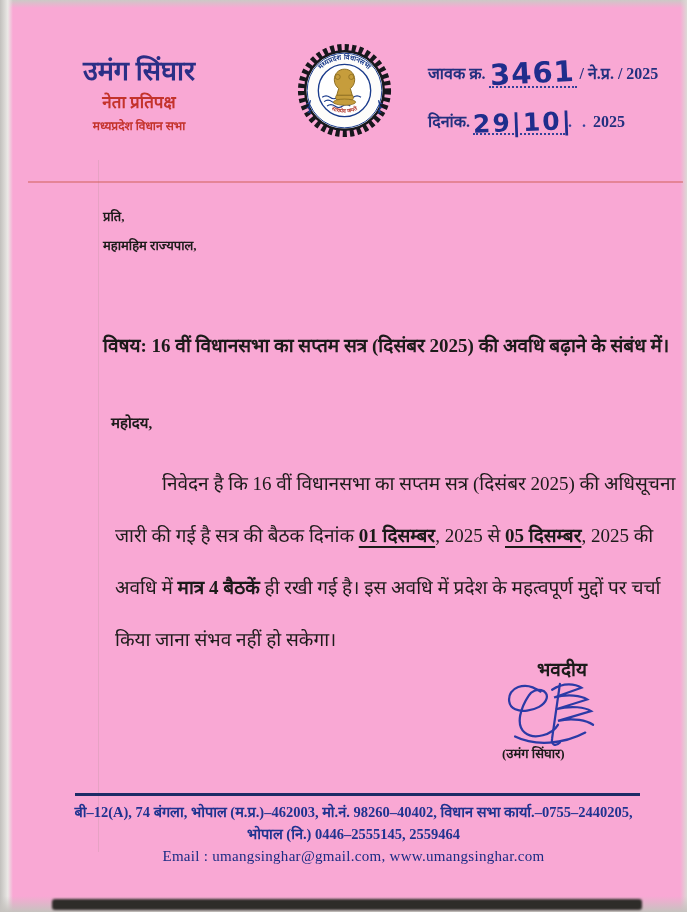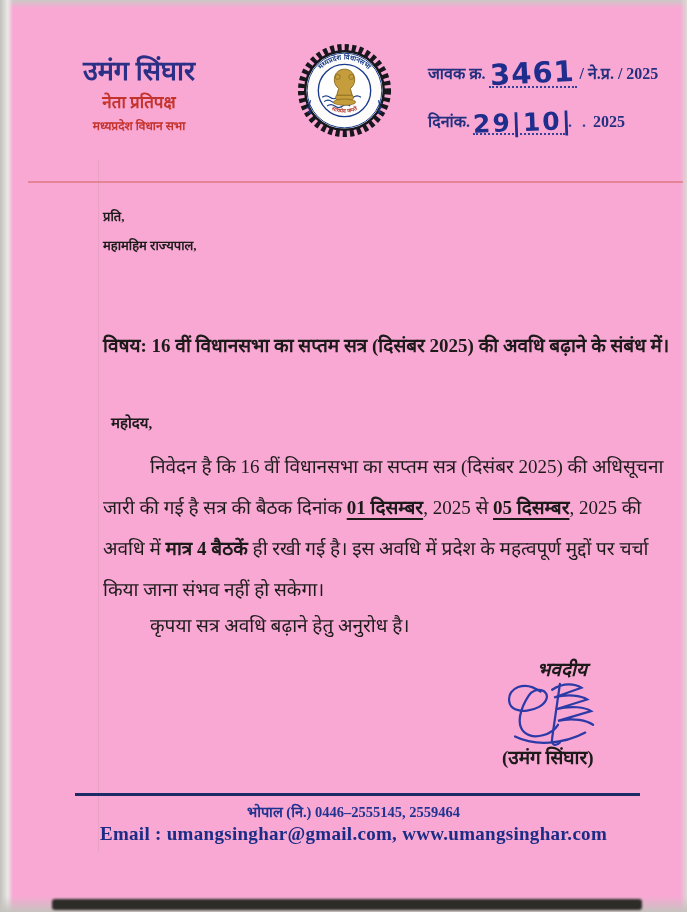--- a/index.html
+++ b/index.html
@@ -46,34 +46,34 @@
 
   .red-rule{position:absolute;left:28px;right:4px;top:181px;height:2px;
     background:rgba(203,88,78,0.45);}
 
   
   .recipient{position:absolute;left:103px;top:202px;font-size:13px;font-weight:700;line-height:29px;}
   .recipient .indent{text-align:right;}
   .subject{position:absolute;left:103px;top:328px;width:566px;font-size:19px;font-weight:700;
     line-height:36px;padding-left:47px;text-indent:-47px;}
   .salutation{position:absolute;left:103px;top:412px;font-size:15px;font-weight:600;margin-left:8px;}
-  .para1{position:absolute;left:103px;top:446px;width:564px;font-size:19px;line-height:41px;
-    text-indent:47px;margin:0;}
+  .para1{position:absolute;left:103px;top:446px;width:564px;font-size:19px;line-height:52px;
+    text-indent:47px;margin:12px;}
   .ul-bold{font-weight:700;text-decoration:underline;text-decoration-thickness:2px;text-underline-offset:4px;}
   .bold{font-weight:700;}
   .para2{position:absolute;left:150px;top:612px;font-size:19px;}
 
-  .valediction{position:absolute;left:537px;top:656px;font-size:19px;font-weight:600;font-style:italic;}
+  .valediction{position:absolute;left:537px;top:656px;font-size:19px;font-weight:600;}
   .signature{position:absolute;left:494px;top:678px;width:125px;height:78px;}
-  .signatory{position:absolute;left:502px;top:744px;font-size:19px;font-weight:700;}
+  .signatory{position:absolute;left:502px;top:744px;font-size:13px;font-weight:700;}
 
   .footer-divider{position:absolute;left:75px;right:47px;top:793px;height:3px;background:#1c2b66;}
   .footer{position:absolute;left:40px;right:20px;top:801px;text-align:center;
     color:#1f3390;font-size:14.5px;line-height:22px;font-weight:600;}
-  .footer .email{font-size:19px;font-weight:700;color:#1a2c85;letter-spacing:0.3px;}
+  .footer .email{font-size:15px;font-weight:400;color:#1a2c85;letter-spacing:0.3px;}
 </style>
 </head>
 <body>
 
 <div class="page">
 
   <div class="edge-top"></div>
   <div class="edge-left"></div>
   <div class="edge-right"></div>
   <div class="edge-bottom"></div>
@@ -142,34 +142,34 @@
     <div>प्रति,</div>
     <div class="indent">महामहिम राज्यपाल,</div>
   </div>
 
   <div class="subject">विषय: 16 वीं विधानसभा का सप्तम सत्र (दिसंबर 2025) की अवधि बढ़ाने के संबंध में।</div>
 
   <div class="salutation">महोदय,</div>
 
   <p class="para1"><span>निवेदन है कि 16 वीं विधानसभा का सप्तम सत्र (दिसंबर 2025) की अधिसूचना जारी की गई है सत्र की बैठक दिनांक </span><span class="ul-bold">01 दिसम्बर</span><span>, 2025 से </span><span class="ul-bold">05 दिसम्बर</span><span>, 2025 की अवधि में </span><span class="bold">मात्र 4 बैठकें</span><span> ही रखी गई है। इस अवधि में प्रदेश के महत्वपूर्ण मुद्दों पर चर्चा किया जाना संभव नहीं हो सकेगा।</span></p>
 
-  <div class="para2">कृपया सत्र अवधि बढ़ाने हेतु अनुरोध है।</div>
 
   <div class="valediction">भवदीय</div>
 
   <svg class="signature" viewBox="0 0 125 80">
     <g fill="none" stroke="#2b3aa6" stroke-width="2.3" stroke-linecap="round">
       <path d="M46,14 C30,2 12,10 14,24 C16,40 48,34 52,22 C56,12 40,8 34,18 C26,30 20,48 30,56 C40,64 58,58 64,48"></path>
       <path d="M66,6 L58,62 C57,68 61,71 66,66"></path>
       <path d="M58,12 C70,4 82,6 88,10 L60,20 C74,16 88,18 94,22 L62,32 C78,28 92,30 98,34 L64,44 C80,40 94,44 100,48"></path>
       <path d="M20,60 C40,70 70,68 92,56"></path>
     </g>
   </svg>
 
   <div class="signatory">(उमंग सिंघार)</div>
 
   <div class="footer-divider"></div>
   <div class="footer">
+    <div>बी–12(A), 74 बंगला, भोपाल (म.प्र.)–462003, मो.नं. 98260–40402, विधान सभा कार्या.–0755–2440205,</div>
     <div>भोपाल (नि.) 0446–2555145, 2559464</div>
     <div class="email">Email : umangsinghar@gmail.com, www.umangsinghar.com</div>
   </div>
 
 </div>
 
 </body></html>

